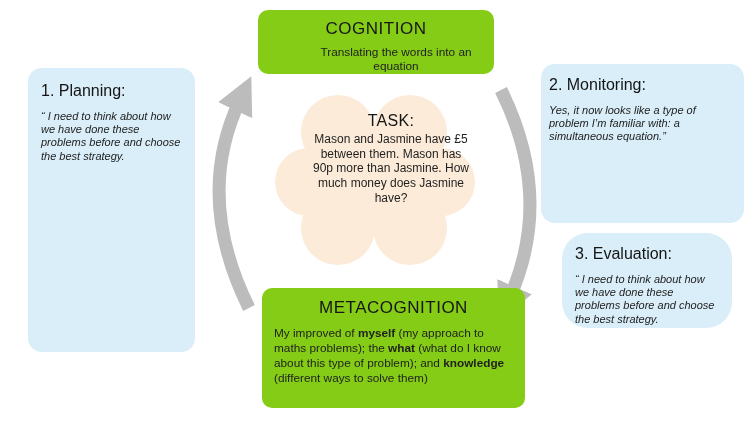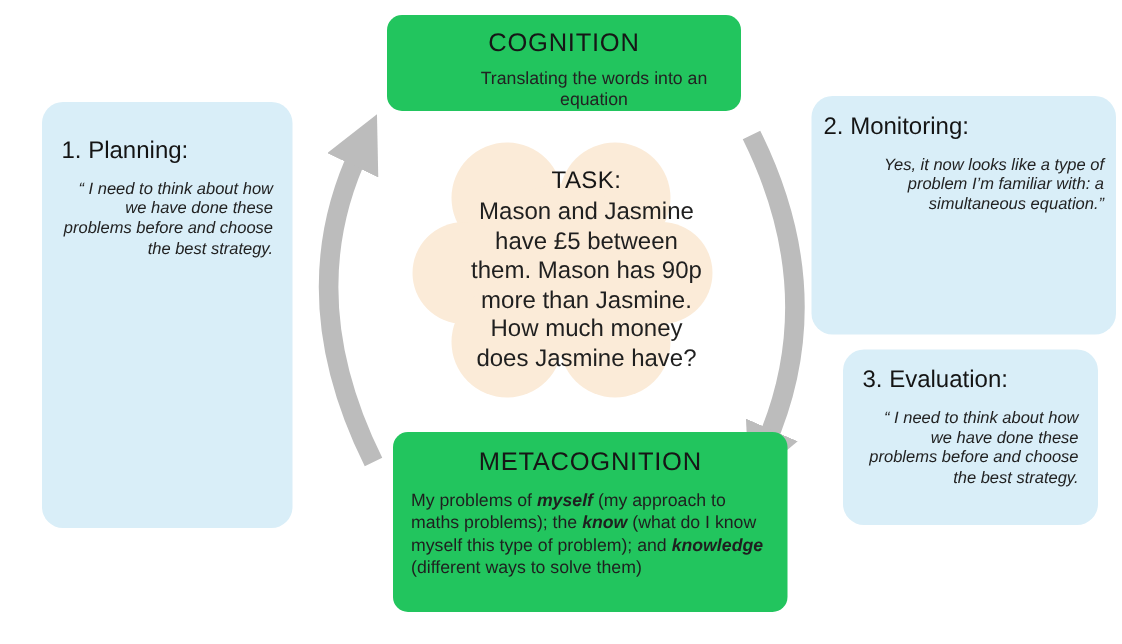--- a/index.html
+++ b/index.html
@@ -1,43 +1,43 @@
 <!DOCTYPE html>
 <html><head>
 <meta charset="utf-8">
 <style>
   html,body{margin:0;padding:0;background:#fff;}
   .canvas{
     position:relative;width:748px;height:429px;background:#fff;overflow:hidden;
     font-family:"Liberation Sans","DejaVu Sans",sans-serif;color:#1f1f1f;
   }
   .box{position:absolute;box-sizing:border-box;}
-  .yellow{background:#22c55e;border-radius:10px;}
+  .yellow{background:#84cc16;border-radius:10px;}
   .blue{background:#D9EEF8;border-radius:14px;}
   
   .cognition{left:258px;top:10px;width:236px;height:64px;text-align:center;padding-top:9px;z-index:3;}
   .big-title{font-size:17px;letter-spacing:.5px;color:#161616;}
   .cognition .sub{font-size:11.8px;margin-top:6px;color:#222;padding-left:40px;}
   
   .metacog{left:262px;top:288px;width:263px;height:120px;padding:8px 12px;z-index:3;}
   .metacog .big-title{display:block;text-align:center;margin-top:2px;}
   .metacog .body{font-size:11.8px;line-height:1.28;margin-top:8px;text-align:left;color:#1f1f1f;}
-  .em{font-weight:bold;font-style:italic;}
+  .em{font-weight:bold;}
   
-  .planning{left:28px;top:68px;width:167px;height:284px;padding:24px 13px;z-index:3;}
+  .planning{left:28px;top:68px;width:167px;height:284px;padding:14px 13px;z-index:3;}
   .monitoring{left:541px;top:64px;width:203px;height:159px;padding:12px 8px;z-index:3;}
-  .evaluation{left:562px;top:233px;width:170px;height:117px;padding:12px 13px;z-index:3;}
+  .evaluation{left:562px;top:233px;width:170px;height:95px;padding:12px 13px;z-index:3;border-radius:26px;}
   .h{font-size:16px;color:#141414;margin:0 0 10px 0;font-weight:400;}
-  .q{font-size:11px;font-style:italic;line-height:1.2;margin:0 0 13px 0;color:#222;text-align:right;}
+  .q{font-size:11px;font-style:italic;line-height:1.2;margin:0 0 13px 0;color:#222;}
   .q:last-child{margin-bottom:0;font-style:italic;}
   
   .cloud-svg{position:absolute;left:0;top:0;z-index:1;}
   .task-text{position:absolute;left:311px;top:112px;width:160px;text-align:center;z-index:2;}
   .task-title{font-size:16px;letter-spacing:.3px;color:#161616;}
-  .task-body{font-size:16px;line-height:1.22;margin-top:2px;color:#1f1f1f;}
+  .task-body{font-size:12px;line-height:1.22;margin-top:2px;color:#1f1f1f;}
   
   .arrows{position:absolute;left:0;top:0;z-index:2;}
 </style>
 </head>
 <body>
 
 <div class="canvas">
 
   <svg class="cloud-svg" width="748" height="429" aria-hidden="true">
     <g fill="#FBEBD8">
@@ -66,21 +66,21 @@
     <div class="task-body">Mason and Jasmine have £5 between them. Mason has 90p more than Jasmine. How much money does Jasmine have?</div>
   </div>
 
   <div class="box yellow cognition">
     <div class="big-title">COGNITION</div>
     <div class="sub">Translating the words into an equation</div>
   </div>
 
   <div class="box yellow metacog">
     <span class="big-title">METACOGNITION</span>
-    <div class="body"><span>My problems of </span><span class="em">myself</span><span> (my approach to maths problems); the </span><span class="em">know</span><span> (what do I know myself this type of problem); and </span><span class="em">knowledge</span><span> (different ways to solve them)</span></div>
+    <div class="body"><span>My improved of </span><span class="em">myself</span><span> (my approach to maths problems); the </span><span class="em">what</span><span> (what do I know about this type of problem); and </span><span class="em">knowledge</span><span> (different ways to solve them)</span></div>
   </div>
 
   <div class="box blue planning">
     <p class="h">1. Planning:</p>
     <p class="q">“ I need to think about how we have done these problems before and choose the best strategy.</p>
   </div>
 
   <div class="box blue monitoring">
     <p class="h">2. Monitoring:</p>
     <p class="q">Yes, it now looks like a type of problem I’m familiar with: a simultaneous equation.”</p>

